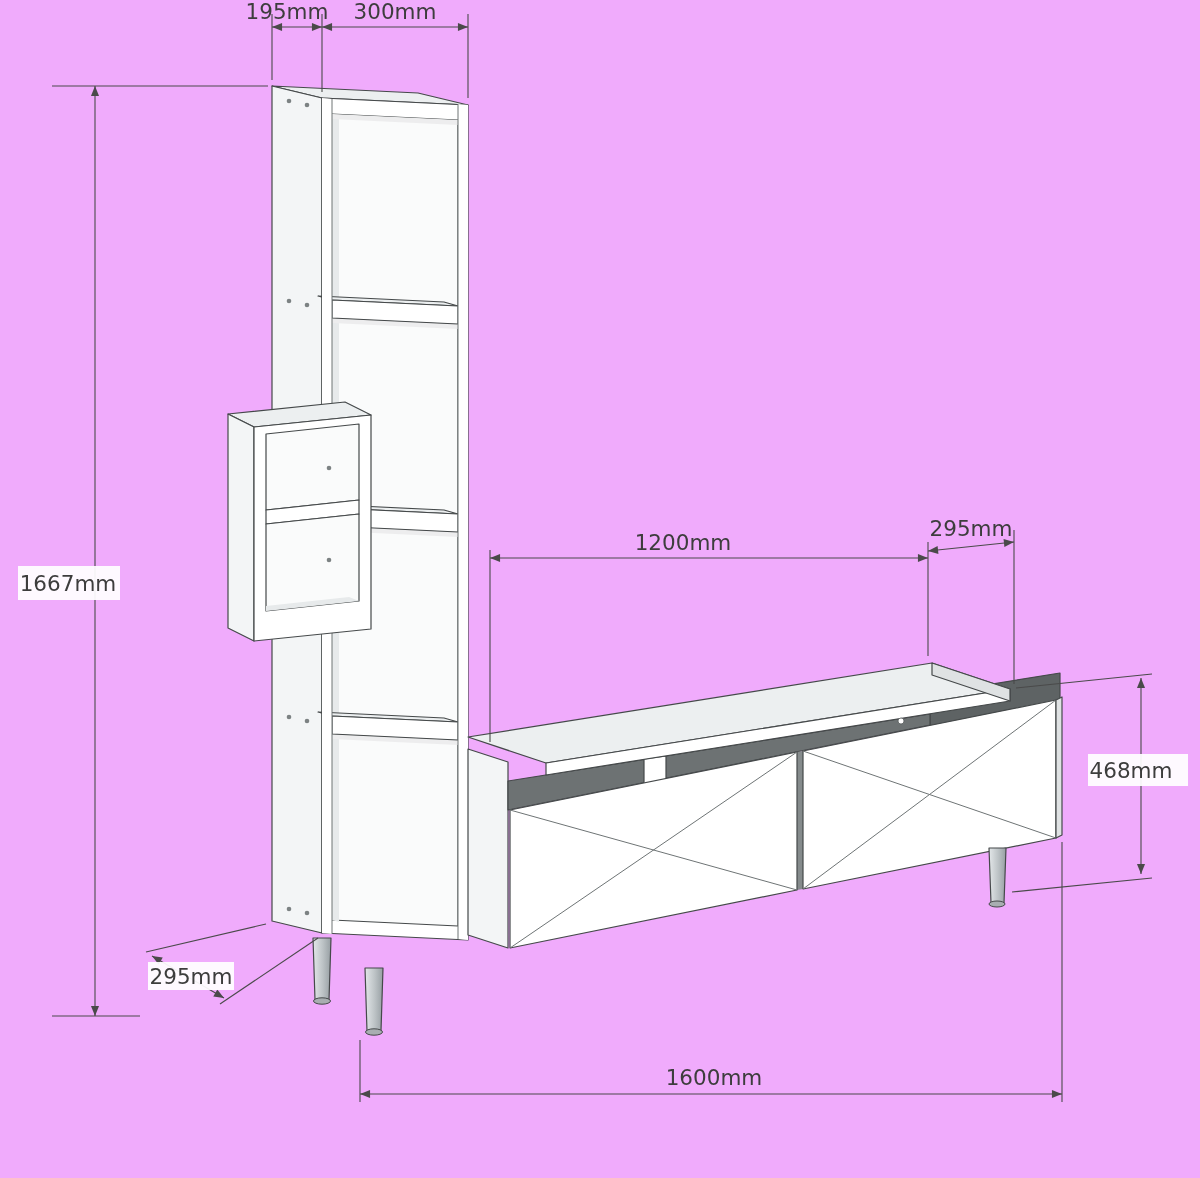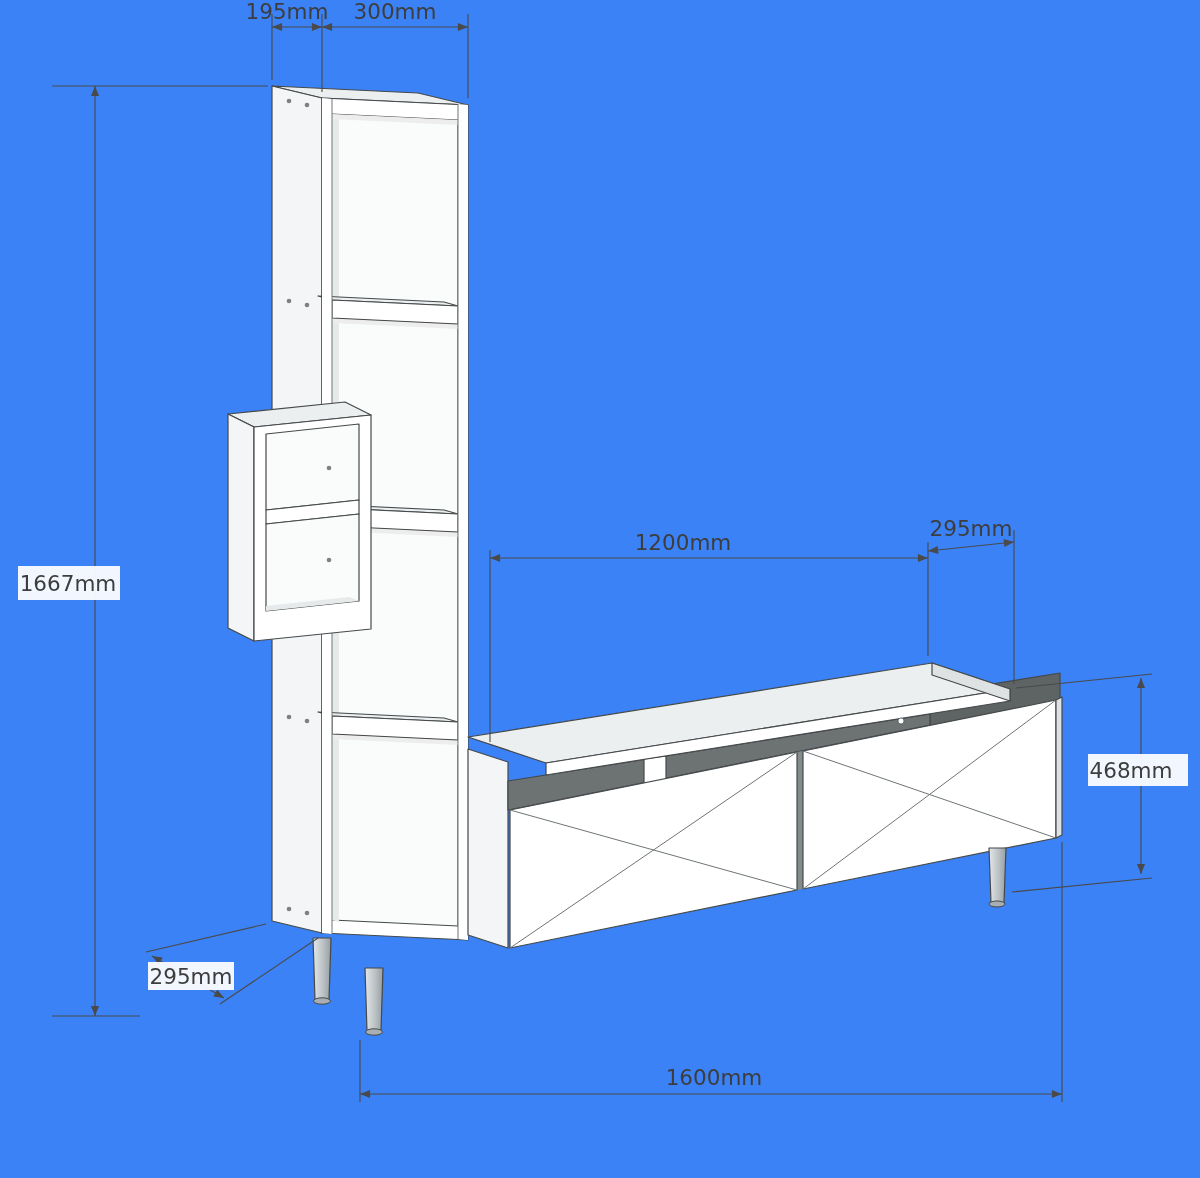--- a/index.html
+++ b/index.html
@@ -1,16 +1,16 @@
 <!DOCTYPE html>
 <html><head>
 <meta charset="utf-8">
 <style>
   html,body{margin:0;padding:0;background:#ffffff;}
-  .stage{width:1200px;height:1178px;position:relative;background:#3b82f6;overflow:hidden;}
+  .stage{width:1200px;height:1178px;position:relative;background:#f0abfc;overflow:hidden;}
   svg{display:block;}
   .edge{stroke:#45494a;stroke-width:1.2;stroke-linejoin:round;}
   .thin{stroke:#6e7475;stroke-width:1;}
   .f-top{fill:#eceff0;}
   .f-side{fill:#f3f5f6;}
   .f-front{fill:#ffffff;}
   .f-open{fill:#fafbfb;}
   .f-shade{fill:#e7eaeb;}
   .f-end{fill:#dfe2e3;}
   .dim{stroke:#4a4a4a;stroke-width:1.1;fill:none;}

